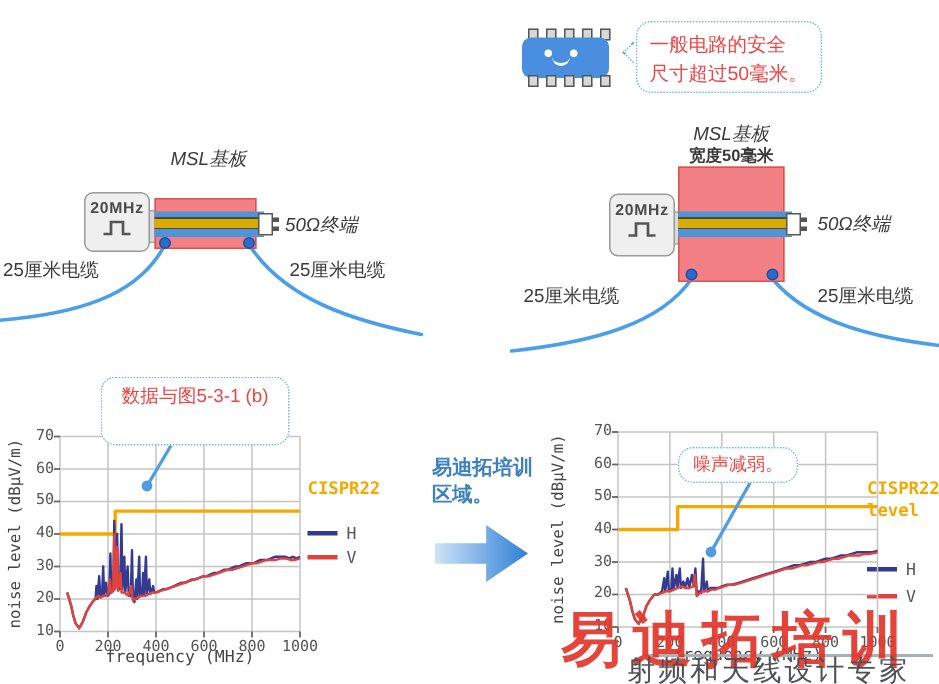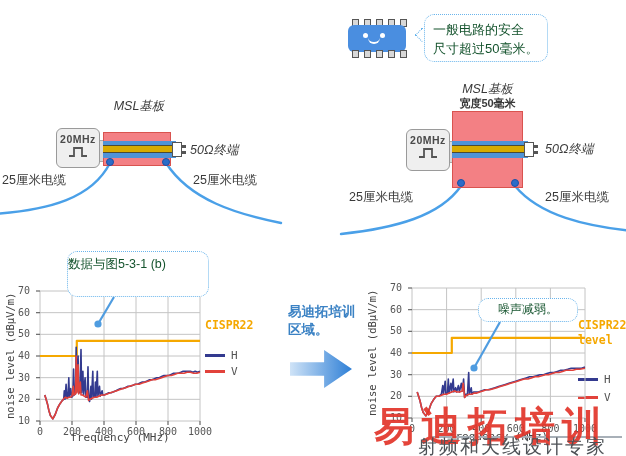--- a/index.html
+++ b/index.html
@@ -23,32 +23,32 @@
   .cable-label{ font-size:12.5px; color:#3a3a3a; }
 
   
   .chip-body{ background:#4a8ee0; border-radius:6px; }
   .chip-legs{ display:flex; gap:5px; }
   .chip-leg{ width:7px; height:8px; background:#d8d8d8; border:1.5px solid #555; }
   .chip-eye{ width:5px; height:5px; background:#fff; border-radius:50%; }
   .chip-smile{ width:12px; height:7px; border-bottom:2.5px solid #fff; border-radius:0 0 10px 10px; }
 
   
-  .bubble{ background:#fff; border:1.7px dotted #6ab5ec; border-radius:10px; color:#14532d; }
+  .bubble{ background:#fff; border:1.7px dotted #6ab5ec; border-radius:10px; color:#ef4444; }
   .bubble-tail{ width:10px; height:10px; background:#fff; border-left:1.7px dotted #6ab5ec; border-bottom:1.7px dotted #6ab5ec; transform:rotate(45deg); }
 
   
   .transition-caption{ font-size:13.5px; font-weight:bold; color:#3b82c4; line-height:18px; }
   .transition-arrow{ background:linear-gradient(90deg,#cfe3f7,#2e7fd6);
     clip-path:polygon(0 32%,55% 32%,55% 0,100% 50%,55% 100%,55% 68%,0 68%); }
 
   
   .chart{ position:absolute; font-family:"DejaVu Sans Mono","Liberation Mono",monospace; }
   .tick{ position:absolute; font-size:10px; color:#555; }
-  .tick-y{ text-align:center; }
+  .tick-y{ text-align:right; }
   .tick-x{ text-align:center; }
   .axis-label-y{ position:absolute; writing-mode:vertical-rl; transform:rotate(180deg);
      font-size:10.5px; color:#444; text-align:center; }
   .axis-label-x{ position:absolute; font-size:11px; color:#444; text-align:center; }
   .legend-limit{ position:absolute; font-size:11.5px; font-weight:bold; color:#f5a800; line-height:15px; white-space:nowrap; }
   .legend-entry{ position:absolute; display:flex; align-items:center; gap:6px; font-size:11px; color:#555; }
   .legend-swatch{ width:20px; height:3px; }
 
   
   .wm-brand{ font-size:40px; font-weight:bold; color:rgba(226,54,43,0.93); letter-spacing:7px; white-space:nowrap; }
@@ -202,21 +202,21 @@
       <div class="tick tick-x" style="left: 88px; top: 174px; width: 32px;">400</div>
       <div class="tick tick-x" style="left: 120px; top: 174px; width: 32px;">600</div>
       <div class="tick tick-x" style="left: 152px; top: 174px; width: 32px;">800</div>
       <div class="tick tick-x" style="left: 184px; top: 174px; width: 32px;">1000</div>
     </div>
 
   <svg class="abs" style="left:90px;top:295px;width:32px;height:36px;pointer-events:none">
     <line x1="24" y1="2" x2="8" y2="29" stroke="#4f9ce0" stroke-width="2.2"></line>
     <circle cx="8" cy="29" r="3.6" fill="#4f9ce0"></circle>
   </svg>
-  <div class="abs bubble" style="left:67px;top:251px;width:142px;height:46px;padding:3px 0;font-size:12.5px;line-height:19px;">
+  <div class="abs bubble" style="left:67px;top:251px;width:126px;height:46px;padding:3px 0;font-size:12.5px;line-height:19px;text-align:center;">
     <div>数据与图5-3-1 (b)</div>
   </div>
 
   <div id="chart2" class="chart" style="left:362px;top:252px;width:264px;height:204px;">
     <div class="axis-label-y" style="left:4px;top:33px;height:136px;">noise level (dBμV/m)</div>
     <div class="axis-label-x" style="left:50px;top:178px;width:173px;">frequency (MHz)</div>
     <div class="legend-limit" style="left:216px;top:66px;">
       <div>CISPR22</div>
       <div>level</div>
     </div>
@@ -271,21 +271,21 @@
       <div class="tick tick-x" style="left: 103.2px; top: 171px; width: 32px;">400</div>
       <div class="tick tick-x" style="left: 137.8px; top: 171px; width: 32px;">600</div>
       <div class="tick tick-x" style="left: 172.4px; top: 171px; width: 32px;">800</div>
       <div class="tick tick-x" style="left: 207px; top: 171px; width: 32px;">1000</div>
     </div>
 
   <svg class="abs" style="left:468px;top:321px;width:40px;height:54px;pointer-events:none">
     <line x1="32" y1="1" x2="6" y2="47" stroke="#4f9ce0" stroke-width="2.2"></line>
     <circle cx="6" cy="47" r="3.6" fill="#4f9ce0"></circle>
   </svg>
-  <div class="abs bubble ctr" style="left:478px;top:298px;width:100px;height:24px;padding:2px 2px;font-size:12px;">
+  <div class="abs bubble ctr" style="left:452px;top:298px;width:80px;height:24px;padding:2px 2px;font-size:12px;">
     <div>噪声减弱。</div>
   </div>
 
   <div class="abs wm-line" style="left:430px;top:436px;width:192px;"></div>
   <div class="abs wm-brand" style="left:374px;top:399px;">易迪拓培训</div>
   <div class="abs wm-tagline" style="left:418px;top:434px;">射频和天线设计专家</div>
 
 </div>
 
 </body></html>

